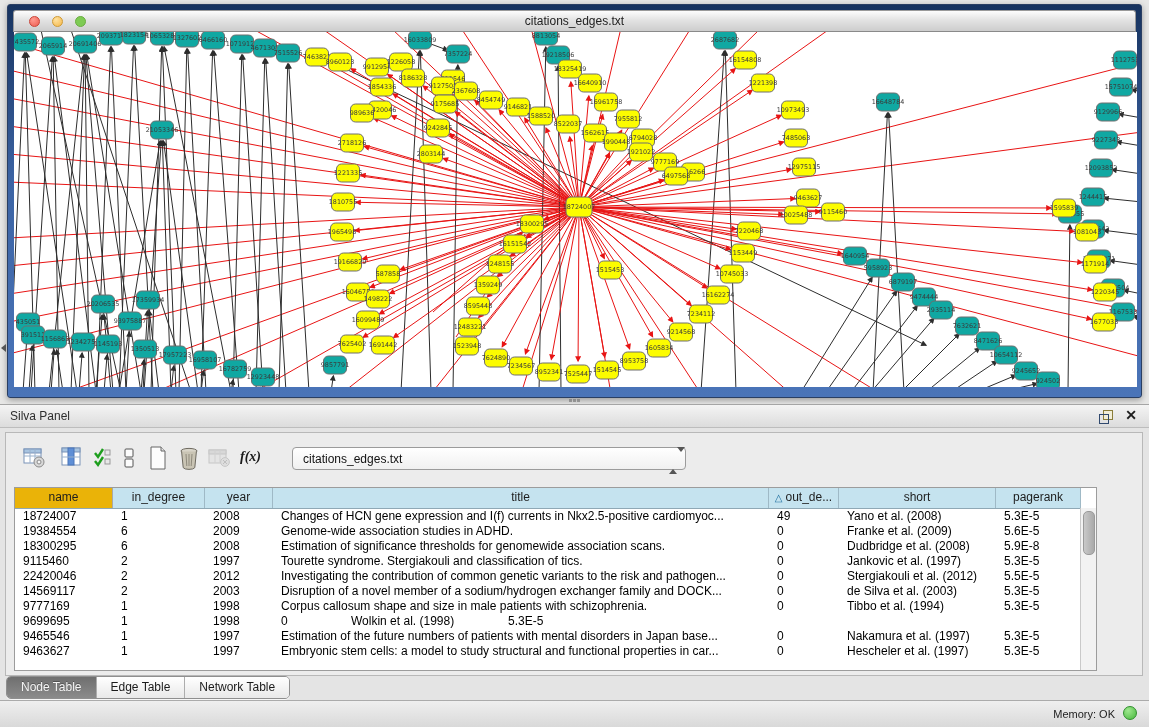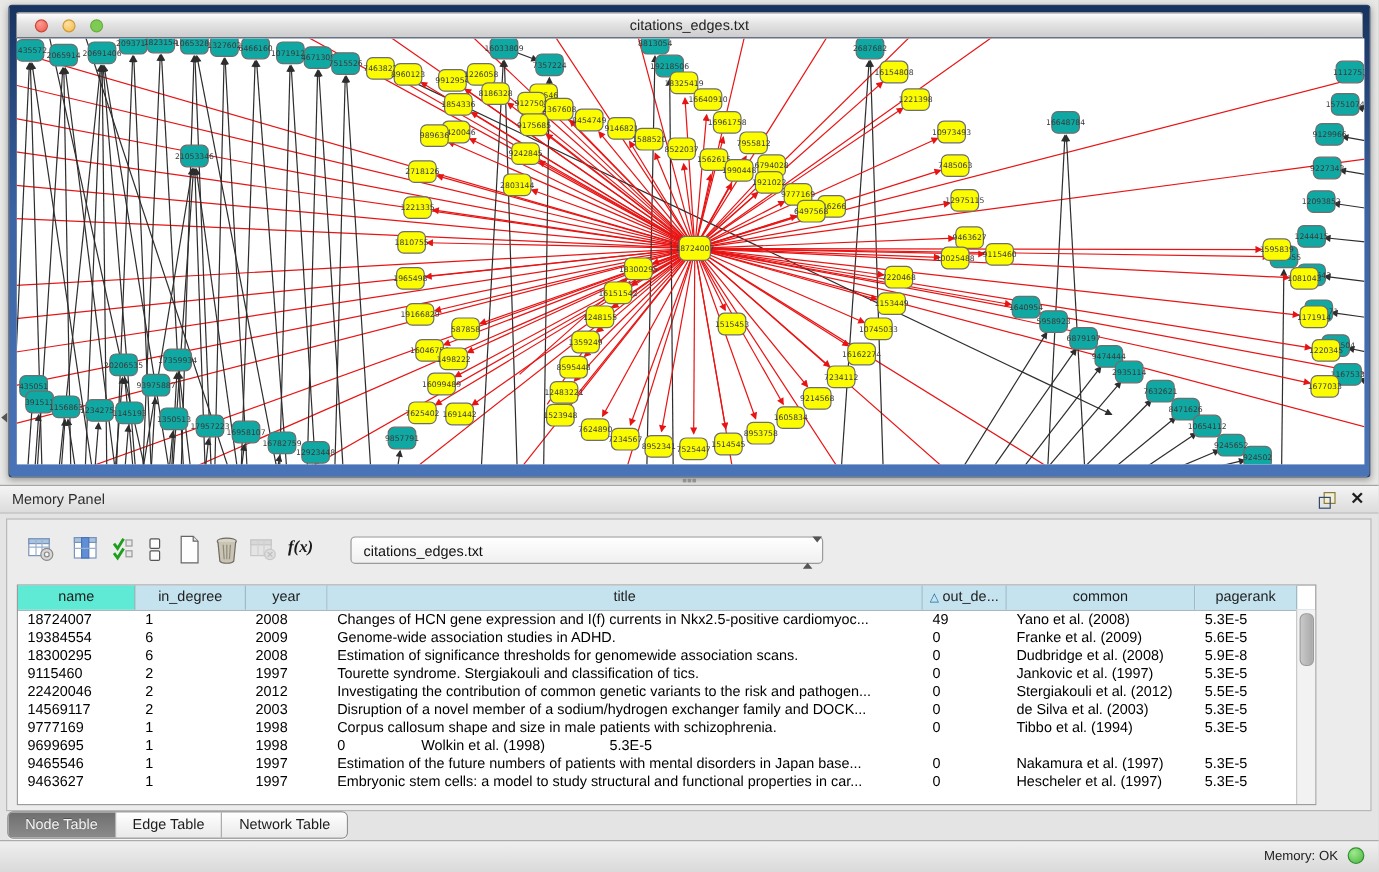--- a/index.html
+++ b/index.html
@@ -46,21 +46,21 @@
   #combo-text{position:absolute;left:10px;top:4px;font-size:12px;color:#111;}
   #combo-arrows{position:absolute;right:7px;top:4px;width:9px;height:14px;}
   #combo-arrows .up{width:0;height:0;border-left:4px solid transparent;border-right:4px solid transparent;border-bottom:5px solid #555;margin-bottom:3px;}
   #combo-arrows .dn{width:0;height:0;border-left:4px solid transparent;border-right:4px solid transparent;border-top:5px solid #555;}
 
   
   #grid{position:absolute;left:8px;top:54px;width:1083px;height:184px;background:#ffffff;border:1px solid #9c9c9c;box-sizing:border-box;}
   #thead{display:flex;height:20px;border-bottom:1px solid #8fa8b5;}
   .th{font-size:12px;color:#1d1d1d;text-align:center;line-height:19px;background:#c5e3ef;
       border-right:1px solid #9fb9c6;box-sizing:border-box;overflow:hidden;white-space:nowrap;}
-  .th.gray{background:#5eead4;border-right:1px solid #a8a8a8;}
+  .th.gray{background:#eab308;border-right:1px solid #a8a8a8;}
   .sort-tri{color:#1f6f9f;font-size:10px;margin-right:3px;}
   .tr{display:flex;height:15px;}
   .td{font-size:12px;color:#000;line-height:15px;padding-left:8px;box-sizing:border-box;
       overflow:hidden;white-space:nowrap;}
   .col0{width:98px;} .col1{width:92px;} .col2{width:68px;} .col3{width:496px;}
   .col4{width:70px;} .col5{width:157px;} .col6{width:85px;}
   #vscroll{position:absolute;right:0;top:20px;bottom:0;width:15px;background:#f2f2f2;border-left:1px solid #c9c9c9;}
   #vthumb{position:absolute;left:2px;top:3px;width:10px;height:42px;background:linear-gradient(90deg,#c9c9c9,#a9a9a9);border-radius:5px;border:1px solid #9a9a9a;}
 
   
@@ -553,21 +553,21 @@
           <text x="609" y="270.3" text-anchor="middle" font-size="6.4" fill="#3a3a3a" font-family="&quot;DejaVu Sans&quot;,sans-serif">1515453</text>
         </svg>
       </div>
   </div>
 
   <div id="edge-arrow"></div>
   <div id="split-grip"><span></span><span></span><span></span></div>
 
   <div id="table-panel">
     <div id="tp-header">
-      <span id="tp-title">Memory Panel</span>
+      <span id="tp-title">Silva Panel</span>
       <span id="tp-float">
           <span class="sq1"></span>
           <span class="sq2"></span>
         </span>
       <span id="tp-close">✕</span>
     </div>
 
     <div id="tp-body">
       <div id="tp-toolbar">
         <span class="tb-icon" style="left:8px">
@@ -636,21 +636,21 @@
         </div>
       </div>
 
       <div id="grid">
         <div id="thead">
             <div class="th col0 gray">name</div>
             <div class="th col1">in_degree</div>
             <div class="th col2">year</div>
             <div class="th col3">title</div>
             <div class="th col4"><span class="sort-tri">△</span>out_de...</div>
-            <div class="th col5">common</div>
+            <div class="th col5">short</div>
             <div class="th col6">pagerank</div>
           </div>
         <div id="tbody">
             <div class="tr">
               <div class="td col0">18724007</div>
               <div class="td col1">1</div>
               <div class="td col2">2008</div>
               <div class="td col3">Changes of HCN gene expression and I(f) currents in Nkx2.5-positive cardiomyoc...</div>
               <div class="td col4">49</div>
               <div class="td col5">Yano et al. (2008)</div>

